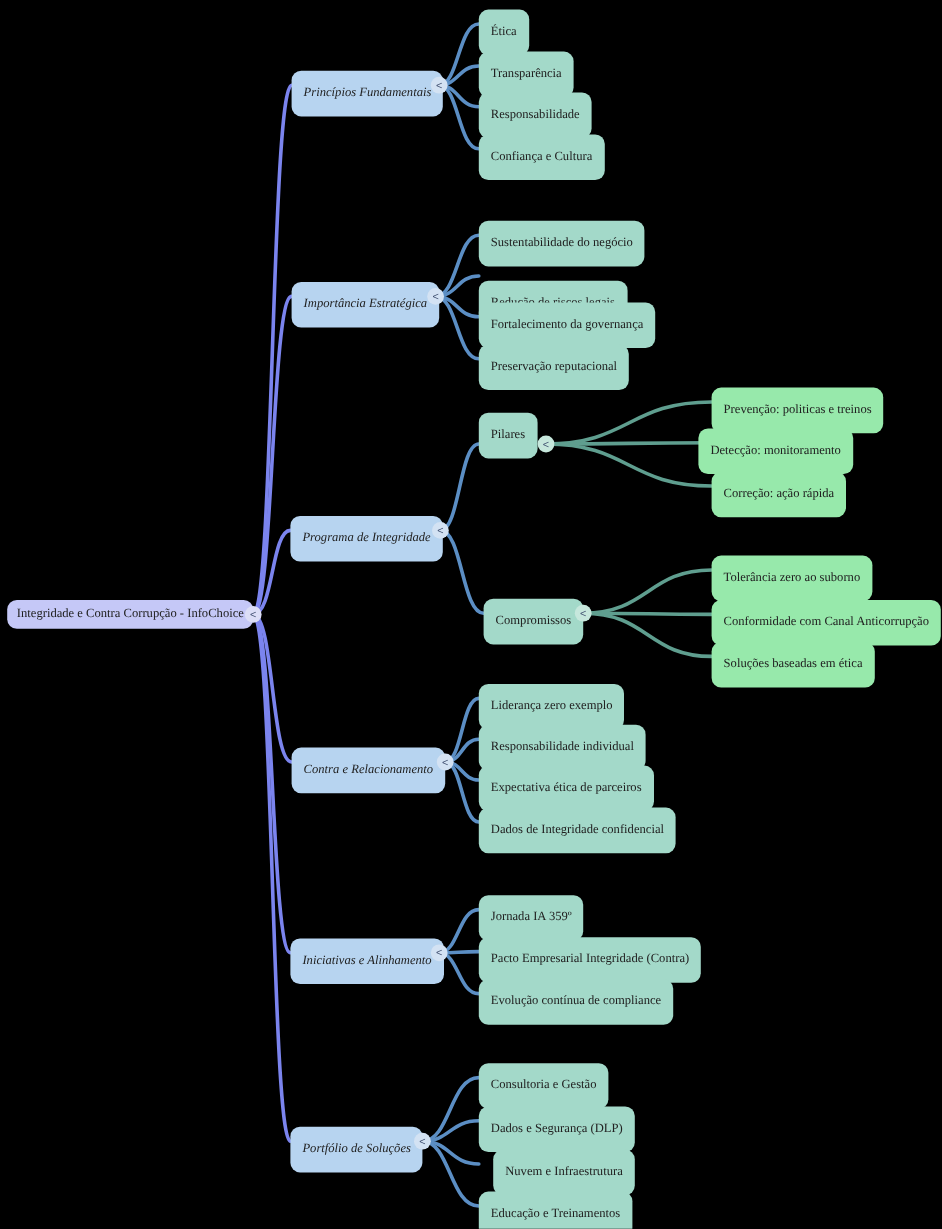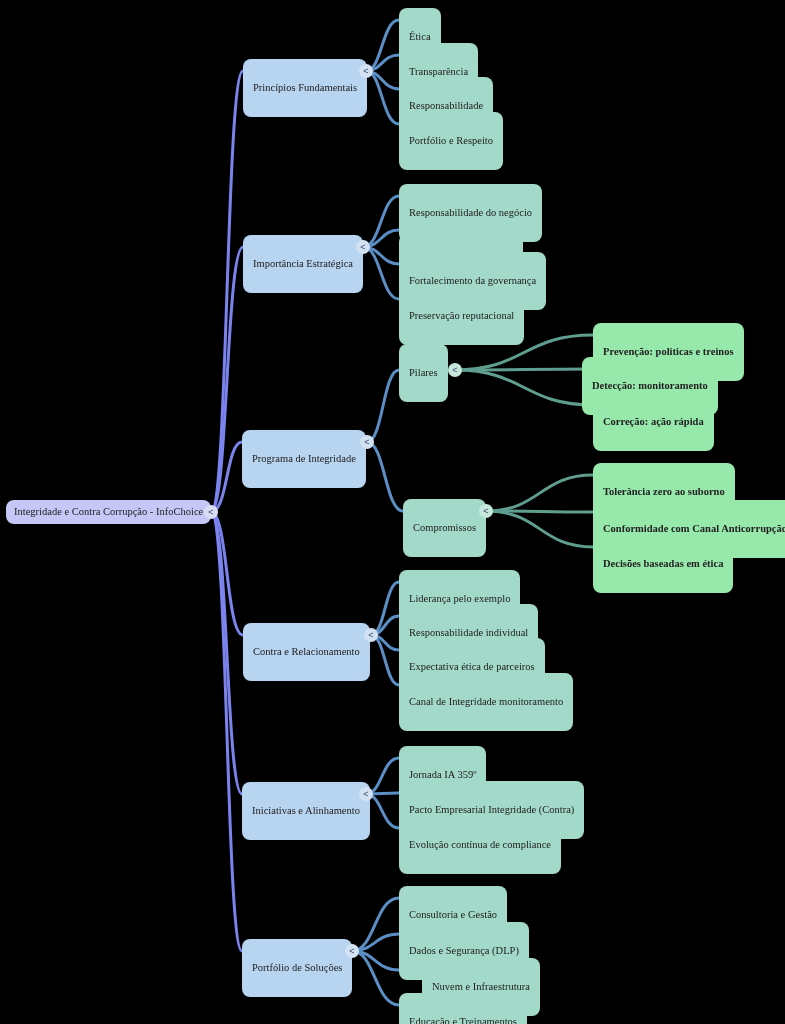--- a/index.html
+++ b/index.html
@@ -12,27 +12,27 @@
   svg.links path { fill: none; stroke-width: 3; stroke-linecap: round; }
   .lk-root  { stroke: var(--link-root, #7b84ee); }
   .lk-blue  { stroke: var(--link-level1, #5b8ec4); }
   .lk-green { stroke: var(--link-level2, #5f9e8f); }
 
   .node {
     position: absolute; z-index: 2;
     font-family: "Liberation Serif", serif;
     font-size: 10.5px; line-height: 14px;
     color: var(--text, #212121);
-    padding: 22px 10px; border-radius: 8px;
+    padding: 12px 10px; border-radius: 8px;
     white-space: nowrap;
   }
   .root-node { background: var(--root-fill, #c5c8f7); padding: 5px 8px; }
-  .l1 { background: var(--level1-fill, #b7d4f0); }
+  .l1 { background: var(--level1-fill, #b7d4f0); font-style: italic; }
   .l2 { background: var(--level2-fill, #a3d9c9); }
-  .l3 { background: var(--level3-fill, #97e9ab); font-weight: bold; }
+  .l3 { background: var(--level3-fill, #97e9ab); }
 
   .toggle {
     position: absolute; z-index: 3;
     width: 14px; height: 14px; margin-left: -7px; margin-top: -7px;
     border-radius: 50%;
     display: flex; align-items: center; justify-content: center;
     font-family: "Liberation Sans", sans-serif;
     font-size: 9px; line-height: 9px; color: #3a4a6b;
     cursor: pointer;
   }
@@ -87,55 +87,55 @@
 </svg>
 
 <div class="node root-node" style="left:6px;top:500px">Integridade e Contra Corrupção - InfoChoice</div>
 <div class="toggle t-root" style="left:211px;top:512px">&lt;</div>
 
 <div class="node l1" style="left:243px;top:59px">Princípios Fundamentais</div>
 <div class="toggle t-blue" style="left:366px;top:71px">&lt;</div>
 <div class="node l2" style="left:399px;top:8px">Ética</div>
 <div class="node l2" style="left:399px;top:43px">Transparência</div>
 <div class="node l2" style="left:399px;top:77px">Responsabilidade</div>
-<div class="node l2" style="left:399px;top:112px">Portfólio e Respeito</div>
+<div class="node l2" style="left:399px;top:112px">Confiança e Cultura</div>
 
 <div class="node l1" style="left:243px;top:235px">Importância Estratégica</div>
 <div class="toggle t-blue" style="left:363px;top:247px">&lt;</div>
-<div class="node l2" style="left:399px;top:184px">Responsabilidade do negócio</div>
+<div class="node l2" style="left:399px;top:184px">Sustentabilidade do negócio</div>
 <div class="node l2" style="left:399px;top:234px">Redução de riscos legais</div>
 <div class="node l2" style="left:399px;top:252px">Fortalecimento da governança</div>
 <div class="node l2" style="left:399px;top:287px">Preservação reputacional</div>
 
 <div class="node l1" style="left:242px;top:430px">Programa de Integridade</div>
 <div class="toggle t-blue" style="left:367px;top:442px">&lt;</div>
 
 <div class="node l2" style="left:399px;top:344px">Pilares</div>
 <div class="toggle t-teal" style="left:455px;top:370px">&lt;</div>
 <div class="node l3" style="left:593px;top:323px">Prevenção: politicas e treinos</div>
 <div class="node l3" style="left:582px;top:357px">Detecção: monitoramento</div>
 <div class="node l3" style="left:593px;top:393px">Correção: ação rápida</div>
 
 <div class="node l2" style="left:403px;top:499px">Compromissos</div>
 <div class="toggle t-teal" style="left:486px;top:511px">&lt;</div>
 <div class="node l3" style="left:593px;top:463px">Tolerância zero ao suborno</div>
 <div class="node l3" style="left:593px;top:500px">Conformidade com Canal Anticorrupção</div>
-<div class="node l3" style="left:593px;top:535px">Decisões baseadas em ética</div>
+<div class="node l3" style="left:593px;top:535px">Soluções baseadas em ética</div>
 
 <div class="node l1" style="left:243px;top:623px">Contra e Relacionamento</div>
 <div class="toggle t-blue" style="left:371px;top:635px">&lt;</div>
-<div class="node l2" style="left:399px;top:570px">Liderança pelo exemplo</div>
+<div class="node l2" style="left:399px;top:570px">Liderança zero exemplo</div>
 <div class="node l2" style="left:399px;top:604px">Responsabilidade individual</div>
 <div class="node l2" style="left:399px;top:638px">Expectativa ética de parceiros</div>
-<div class="node l2" style="left:399px;top:673px">Canal de Integridade monitoramento</div>
+<div class="node l2" style="left:399px;top:673px">Dados de Integridade confidencial</div>
 
 <div class="node l1" style="left:242px;top:782px">Iniciativas e Alinhamento</div>
 <div class="toggle t-blue" style="left:366px;top:794px">&lt;</div>
 <div class="node l2" style="left:399px;top:746px">Jornada IA 359º</div>
 <div class="node l2" style="left:399px;top:781px">Pacto Empresarial Integridade (Contra)</div>
 <div class="node l2" style="left:399px;top:816px">Evolução contínua de compliance</div>
 
 <div class="node l1" style="left:242px;top:939px">Portfólio de Soluções</div>
 <div class="toggle t-blue" style="left:352px;top:951px">&lt;</div>
 <div class="node l2" style="left:399px;top:886px">Consultoria e Gestão</div>
 <div class="node l2" style="left:399px;top:922px">Dados e Segurança (DLP)</div>
-<div class="node l2" style="left:422px;top:958px">Nuvem e Infraestrutura</div>
+<div class="node l2" style="left:411px;top:958px">Nuvem e Infraestrutura</div>
 <div class="node l2" style="left:399px;top:993px">Educação e Treinamentos</div>
 
 </body></html>

